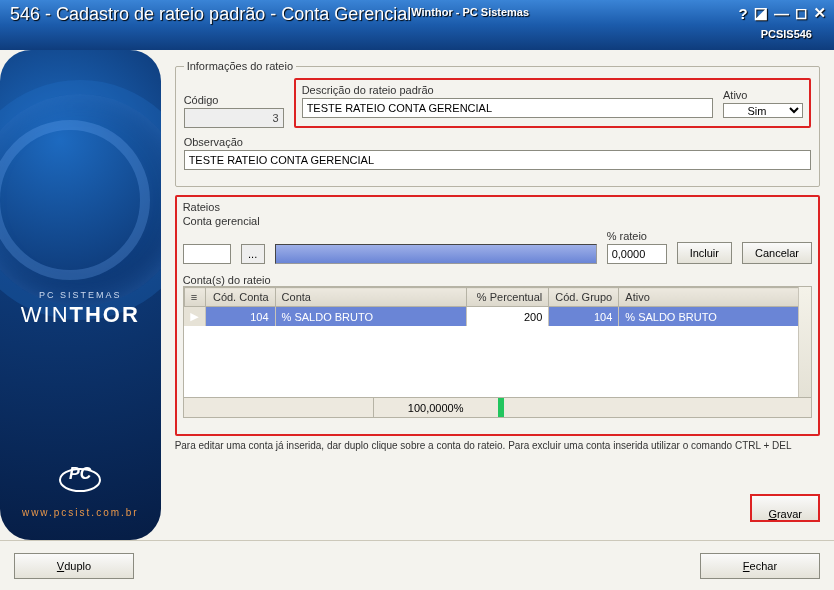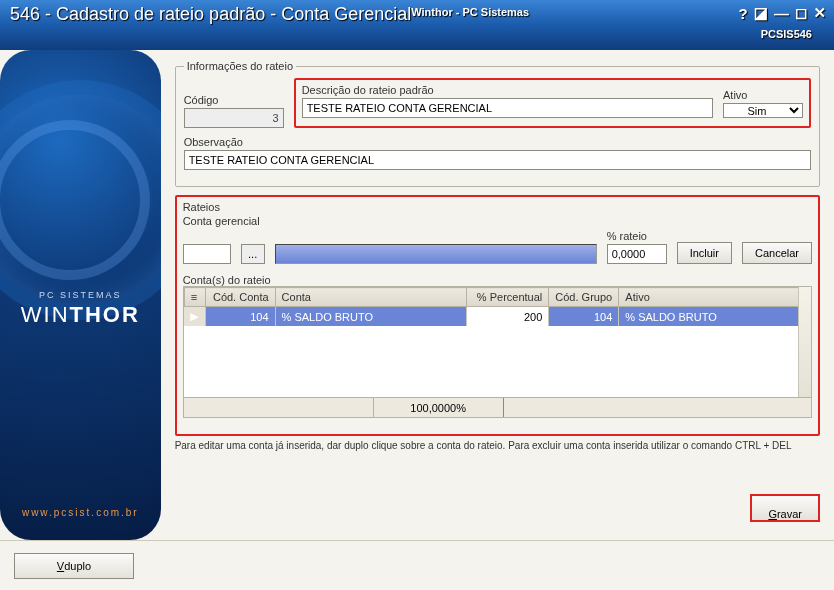--- a/index.html
+++ b/index.html
@@ -106,21 +106,21 @@
 table.grid td { padding:3px 6px; border-right:1px solid #c8c4b8;}
 tr.selrow { background:#6a85d6; color:#fff;}
 .row-indicator { width:16px; background:#dcd8cc; border-right:1px solid #b6b3a5;}
 .row-indicator-cell { width:16px; background:#e6e2d6; text-align:center;}
 .cell-white { background:#fff; color:#000;}
 .footer-strip {
   position:absolute; bottom:0; left:0; right:0; height:20px;
   background:#ede9df; border-top:1px solid #b6b3a5; display:flex;
 }
 .footer-strip .spacer1 { width:190px; border-right:1px solid #b6b3a5;}
-.footer-strip .perc { flex:0 0 130px; border-right:1px solid #22c55e; text-align:center; font-size:11px; line-height:20px;}
+.footer-strip .perc { flex:0 0 130px; border-right:6px solid #22c55e; text-align:center; font-size:11px; line-height:20px;}
 .footer-strip .rest { flex:1;}
 
 .help-text { font-size:10px; color:#333; margin-top:4px;}
 
 .bottombar {
   height: 50px; background:#f4f3ee; border-top:1px solid #ccc8ba;
   display:flex; justify-content: space-between; align-items:center;
   padding: 0 14px;
 }
 .bottombar .btn { height:26px; min-width:120px;}
@@ -145,20 +145,26 @@
 </div>
 
 <div class="main-content">
 
   <div class="sidebar">
     <div class="swirl"></div>
     <div class="swirl2"></div>
     <div class="brand">
       <span class="brandsub">PC SISTEMAS</span>
       <span>WIN</span><span class="thick">THOR</span>
+    </div>
+    <div class="pclogo">
+      <svg class="pcsvg" viewBox="0 0 46 34">
+        <ellipse cx="23" cy="18" rx="20" ry="11" fill="none" stroke="#fff" stroke-width="2"></ellipse>
+        <text x="12" y="17" font-size="16" font-style="italic" font-weight="bold" fill="#fff">PC</text>
+      </svg>
     </div>
     <div class="url">www.pcsist.com.br</div>
   </div>
 
   <div class="workarea">
 
     <fieldset class="group">
       <legend>Informações do rateio</legend>
 
       <div class="row">
@@ -251,13 +257,16 @@
       </button>
     </div>
 
   </div>
 </div>
 
 <div class="bottombar">
   <button class="btn">
     <span class="underline-key">V</span><span>duplo</span>
   </button>
+  <button class="btn">
+    <span class="underline-key">F</span><span>echar</span>
+  </button>
 </div>
 
 </body></html>

